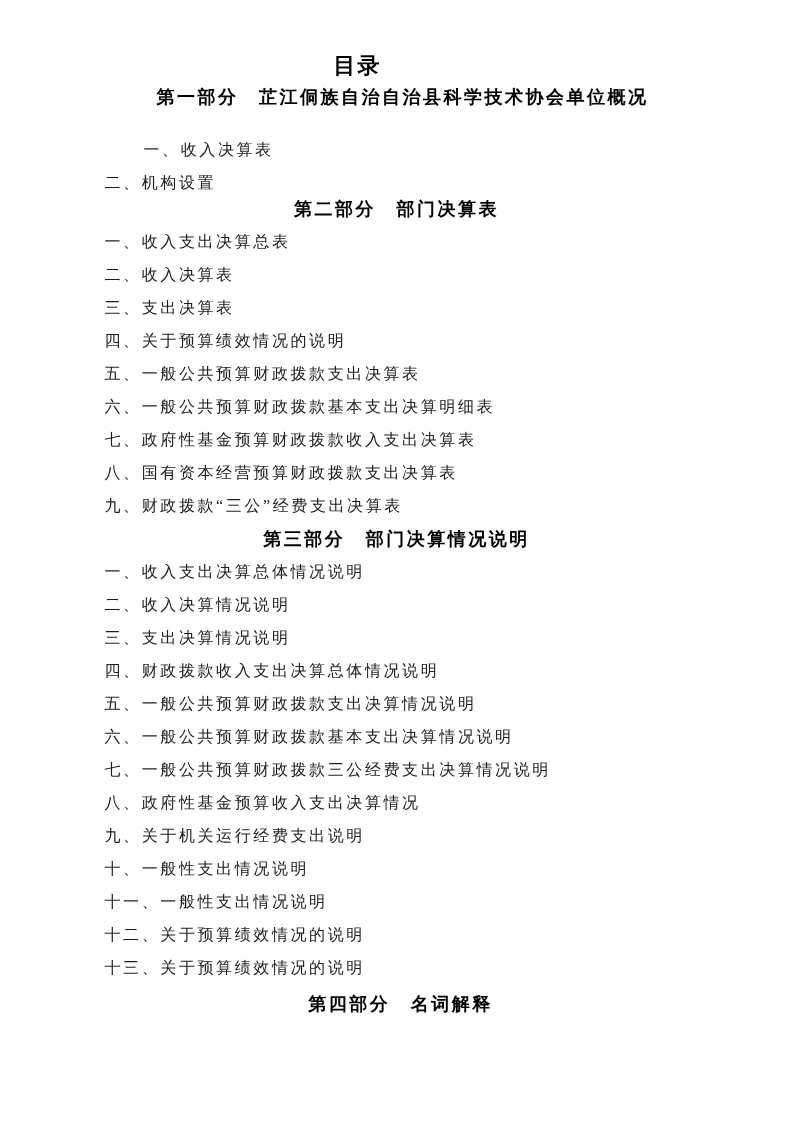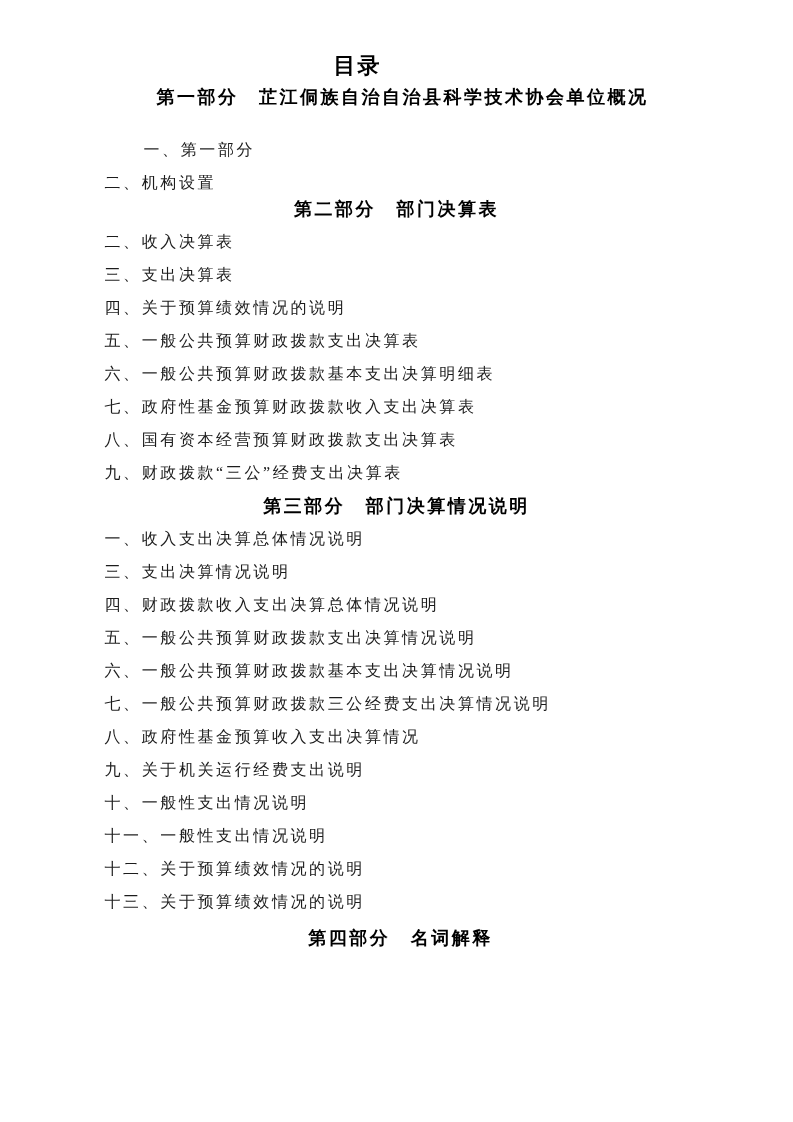--- a/index.html
+++ b/index.html
@@ -67,37 +67,39 @@
 </style>
 </head>
 <body>
 
 <div class="page">
 
   <h1 class="toc-title">目录</h1>
 
   <div class="part-heading ph-1">第一部分　芷江侗族自治自治县科学技术协会单位概况</div>
 
-  <div class="toc-item first-item">一、第一部分</div>
+  <div class="toc-item first-item">一、收入决算表</div>
   <div class="toc-item">二、机构设置</div>
 
   <div class="part-heading ph-2">第二部分　部门决算表</div>
 
+  <div class="toc-item">一、收入支出决算总表</div>
   <div class="toc-item">二、收入决算表</div>
   <div class="toc-item">三、支出决算表</div>
   <div class="toc-item">四、关于预算绩效情况的说明</div>
   <div class="toc-item">五、一般公共预算财政拨款支出决算表</div>
   <div class="toc-item">六、一般公共预算财政拨款基本支出决算明细表</div>
   <div class="toc-item">七、政府性基金预算财政拨款收入支出决算表</div>
   <div class="toc-item">八、国有资本经营预算财政拨款支出决算表</div>
   <div class="toc-item">九、财政拨款“三公”经费支出决算表</div>
 
   <div class="part-heading ph-3">第三部分　部门决算情况说明</div>
 
   <div class="toc-item">一、收入支出决算总体情况说明</div>
+  <div class="toc-item">二、收入决算情况说明</div>
   <div class="toc-item">三、支出决算情况说明</div>
   <div class="toc-item">四、财政拨款收入支出决算总体情况说明</div>
   <div class="toc-item">五、一般公共预算财政拨款支出决算情况说明</div>
   <div class="toc-item">六、一般公共预算财政拨款基本支出决算情况说明</div>
   <div class="toc-item">七、一般公共预算财政拨款三公经费支出决算情况说明</div>
   <div class="toc-item">八、政府性基金预算收入支出决算情况</div>
   <div class="toc-item">九、关于机关运行经费支出说明</div>
   <div class="toc-item">十、一般性支出情况说明</div>
   <div class="toc-item">十一、一般性支出情况说明</div>
   <div class="toc-item">十二、关于预算绩效情况的说明</div>

